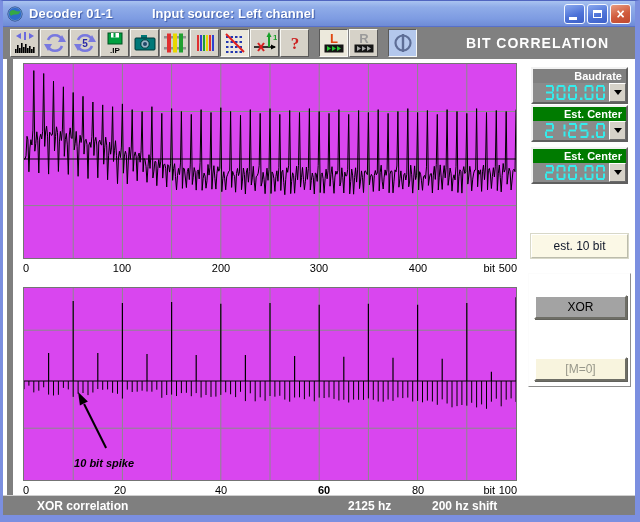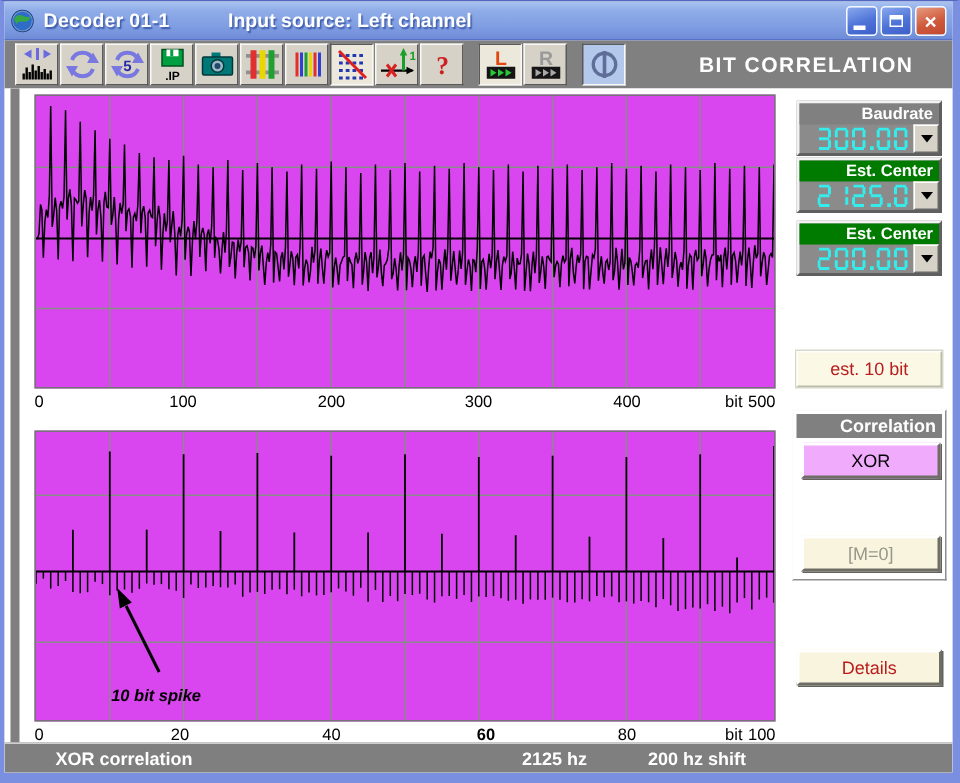--- a/index.html
+++ b/index.html
@@ -46,21 +46,21 @@
   .statusbar{ position:absolute; left:0; bottom:0; width:100%; height:21px; background:#7F7F7F; border-top:1px solid #CFCFCF;}
   .statusbar span{ position:absolute; top:0; line-height:20px; color:#fff; font-weight:bold; font-size:12px;}
   .st-left{ left:34px;} .st-center{ left:345px;} .st-right{ left:429px;}
   
   .panel{ position:absolute; left:528px; width:97px; border:2px solid; border-color:#F2F2F2 #5F5F5F #5F5F5F #F2F2F2; background:#8B8B8B;}
   .phdr{ height:14px; line-height:14px; font-size:11px; font-weight:bold; color:#fff; text-align:right; padding-right:4px;}
   .prow{ display:flex; height:19px; align-items:stretch;}
   .lcd{ flex:1; display:flex; justify-content:flex-end; align-items:center; padding-right:2px;}
   .drop{ width:17px; background:#D6D2C8; border:1px solid; border-color:#FFF #6A6A6A #6A6A6A #FFF; display:flex; align-items:center; justify-content:center;}
   .tri{ width:0; height:0; border:4px solid transparent; border-top:5px solid #000; margin-top:4px;}
-  .sbtn{ position:absolute; left:528px; width:97px; height:24px; background:#F8F4DE; color:#b91c1c; font-size:12px;
+  .sbtn{ position:absolute; left:528px; width:97px; height:24px; background:#F8F4DE; color:#0f172a; font-size:12px;
     font-family:"Liberation Sans",sans-serif; border:2px solid; border-color:#FFFFFF #6E6E66 #6E6E66 #FFFFFF; box-shadow:1px 1px 0 #62625C;}
   .corr-group{ position:absolute; left:525px; top:214px; width:103px; height:114px; border:1px solid; border-color:#FCFCFC #8E8E8E #8E8E8E #FCFCFC;}
   .ghdr{ position:absolute; left:2px; right:2px; top:2px; height:16px; line-height:16px; font-size:12px; font-weight:bold; color:#fff; text-align:right; padding-right:4px;}
   .gbtn{ position:absolute; left:5px; width:93px; height:24px; background:#F8F4DE; color:#97978A; font-size:12px;
     font-family:"Liberation Sans",sans-serif; border:2px solid; border-color:#FFFFFF #6E6E66 #6E6E66 #FFFFFF; box-shadow:1px 1px 0 #62625C;}
   .gbtn.xor{ top:21px; color:#000;}
   .gbtn.m1{ top:51px;} .gbtn.m0{ top:83px;}
   #btn-est10{ top:175px; border-width:1px; border-color:#FFFFFF #BCBCAC #BCBCAC #FFFFFF; box-shadow:0 0 0 1px #D8D8C8; background:#FBF8E6;}
   #btn-reset{ top:337px;} #btn-details{ top:374px;}
 </style>
@@ -521,26 +521,24 @@
           </div>
         <div class="drop">
             <span class="tri"></span>
           </div>
       </div>
     </div>
 
     <button class="sbtn" id="btn-est10">est. 10 bit</button>
 
     <div class="corr-group">
-      <div class="ghdr" style="background: rgb(128, 128, 128);">Correlation</div>
-      <button class="gbtn xor" style="background: #f0abfc;">XOR</button>
+      <button class="gbtn xor" style="background: #a3a3a3;">XOR</button>
       <button class="gbtn m0">[M=0]</button>
     </div>
 
-    <button class="sbtn" id="btn-details">Details</button>
 
     <div class="statusbar">
       <span class="st-left">XOR correlation</span>
       <span class="st-center">2125 hz</span>
       <span class="st-right">200 hz shift</span>
     </div>
   </div>
 </div>
 
 </body></html>

